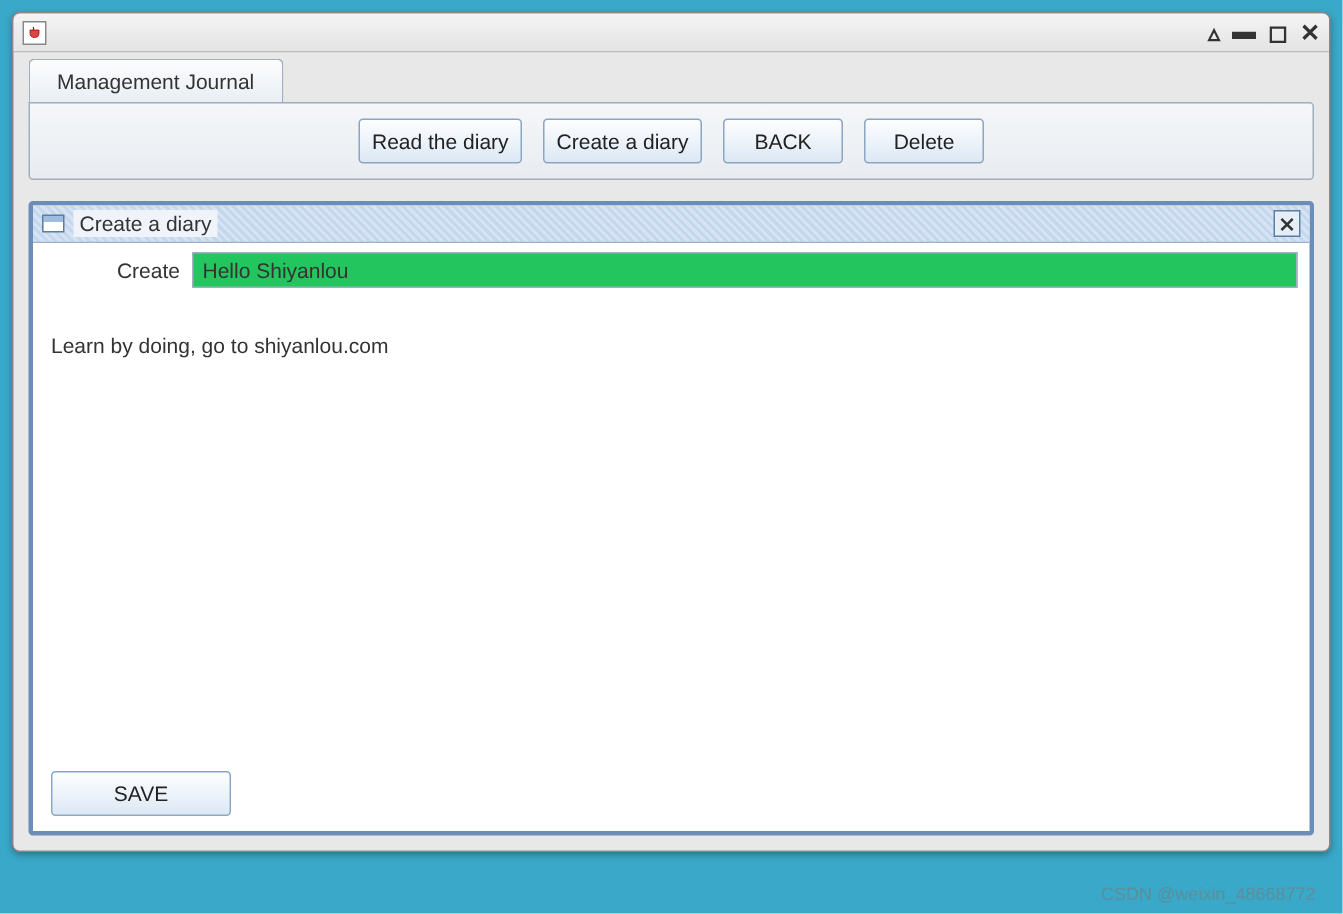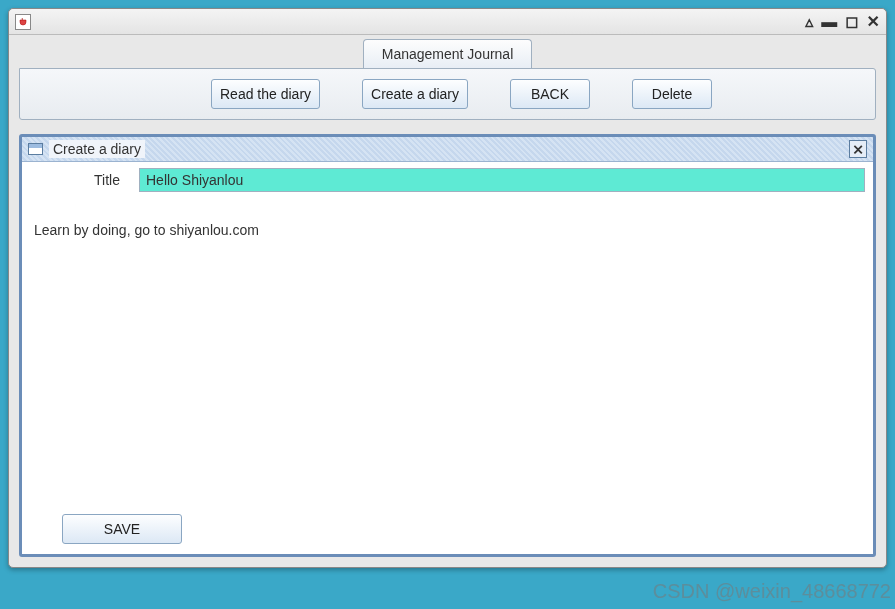--- a/index.html
+++ b/index.html
@@ -37,21 +37,21 @@
       background: #fff;
       display: flex; align-items: center; justify-content: center;
       font-size: 10px;
       font-weight: bold;
       color: #c00;
     }
     .titlebar-spacer { flex: 1; }
     .titlebar-btns { display: flex; gap: 8px; align-items: center; font-size: 16px; font-weight: bold; }
     .titlebar-btn { cursor: pointer; user-select: none; }
     .content { padding: 4px 10px 10px 10px; flex: 1; display: flex; flex-direction: column; }
-    .tabrow { display: flex; align-items: flex-end; margin-bottom: -1px; justify-content: center; }
+    .tabrow { display: flex; align-items: flex-end; margin-bottom: -1px; }
     .tab {
       padding: 6px 18px;
       background: linear-gradient(to bottom, #fdfdfd, #e8eef5);
       border: 1px solid #a0b0c0;
       border-bottom: 1px solid #e8eef5;
       border-radius: 4px 4px 0 0;
       font-size: 14px;
       color: #333;
     }
     .toolbar {
@@ -65,21 +65,20 @@
     }
     .btn {
       padding: 6px 8px;
       background: linear-gradient(to bottom, #fdfeff, #dce8f5);
       border: 1px solid #8aa6c2;
       border-radius: 3px;
       font-size: 14px;
       color: #222;
       cursor: pointer;
       min-width: 80px;
-      margin-left: 28px;
     }
     .internal-frame {
       margin-top: 14px;
       border: 3px solid #6b8db8;
       border-radius: 3px;
       flex: 1;
       display: flex;
       flex-direction: column;
       background: #fff;
     }
@@ -120,44 +119,43 @@
       text-align: right;
       font-size: 14px;
       color: #333;
     }
     .text-input {
       flex: 1;
       border: 1px solid #a0b0c0;
       padding: 3px 6px;
       font-size: 14px;
       color: #333;
-      background: #5eead4;
-      margin-left: 11px;
+      background: #22c55e;
     }
     .textarea {
       flex: 1;
       margin: 20px 8px 8px 8px;
       border: none;
       resize: none;
       padding: 4px;
       font-size: 14px;
       color: #333;
       font-family: Arial, sans-serif;
       outline: none;
     }
     .bottom-row {
       display: flex;
       padding: 8px 12px 10px 12px;
     }
     .watermark {
       position: absolute;
-      right: 4px;
+      right: 18px;
       bottom: 6px;
       color: rgba(120,120,120,0.55);
-      font-size: 20px;
+      font-size: 12px;
       font-family: Arial, sans-serif;
       pointer-events: none;
     }
   </style>
 </head>
 <body>
 
 <div class="window">
   <div class="titlebar">
     <span class="java-icon">
@@ -190,21 +188,21 @@
 
     <div class="internal-frame">
       <div class="iframe-title">
         <span class="iframe-icon"></span>
         <span class="iframe-title-text">Create a diary</span>
         <span class="iframe-spacer"></span>
         <span class="iframe-close">⨯</span>
       </div>
 
       <div class="form-row">
-        <span class="form-label">Title</span>
+        <span class="form-label">Create</span>
         <input class="text-input" type="text" value="Hello Shiyanlou" style="">
       </div>
 
       <textarea class="textarea" style="">Learn by doing, go to shiyanlou.com</textarea>
 
       <div class="bottom-row">
         <button class="btn" style="min-width:120px;">SAVE</button>
       </div>
     </div>
 

